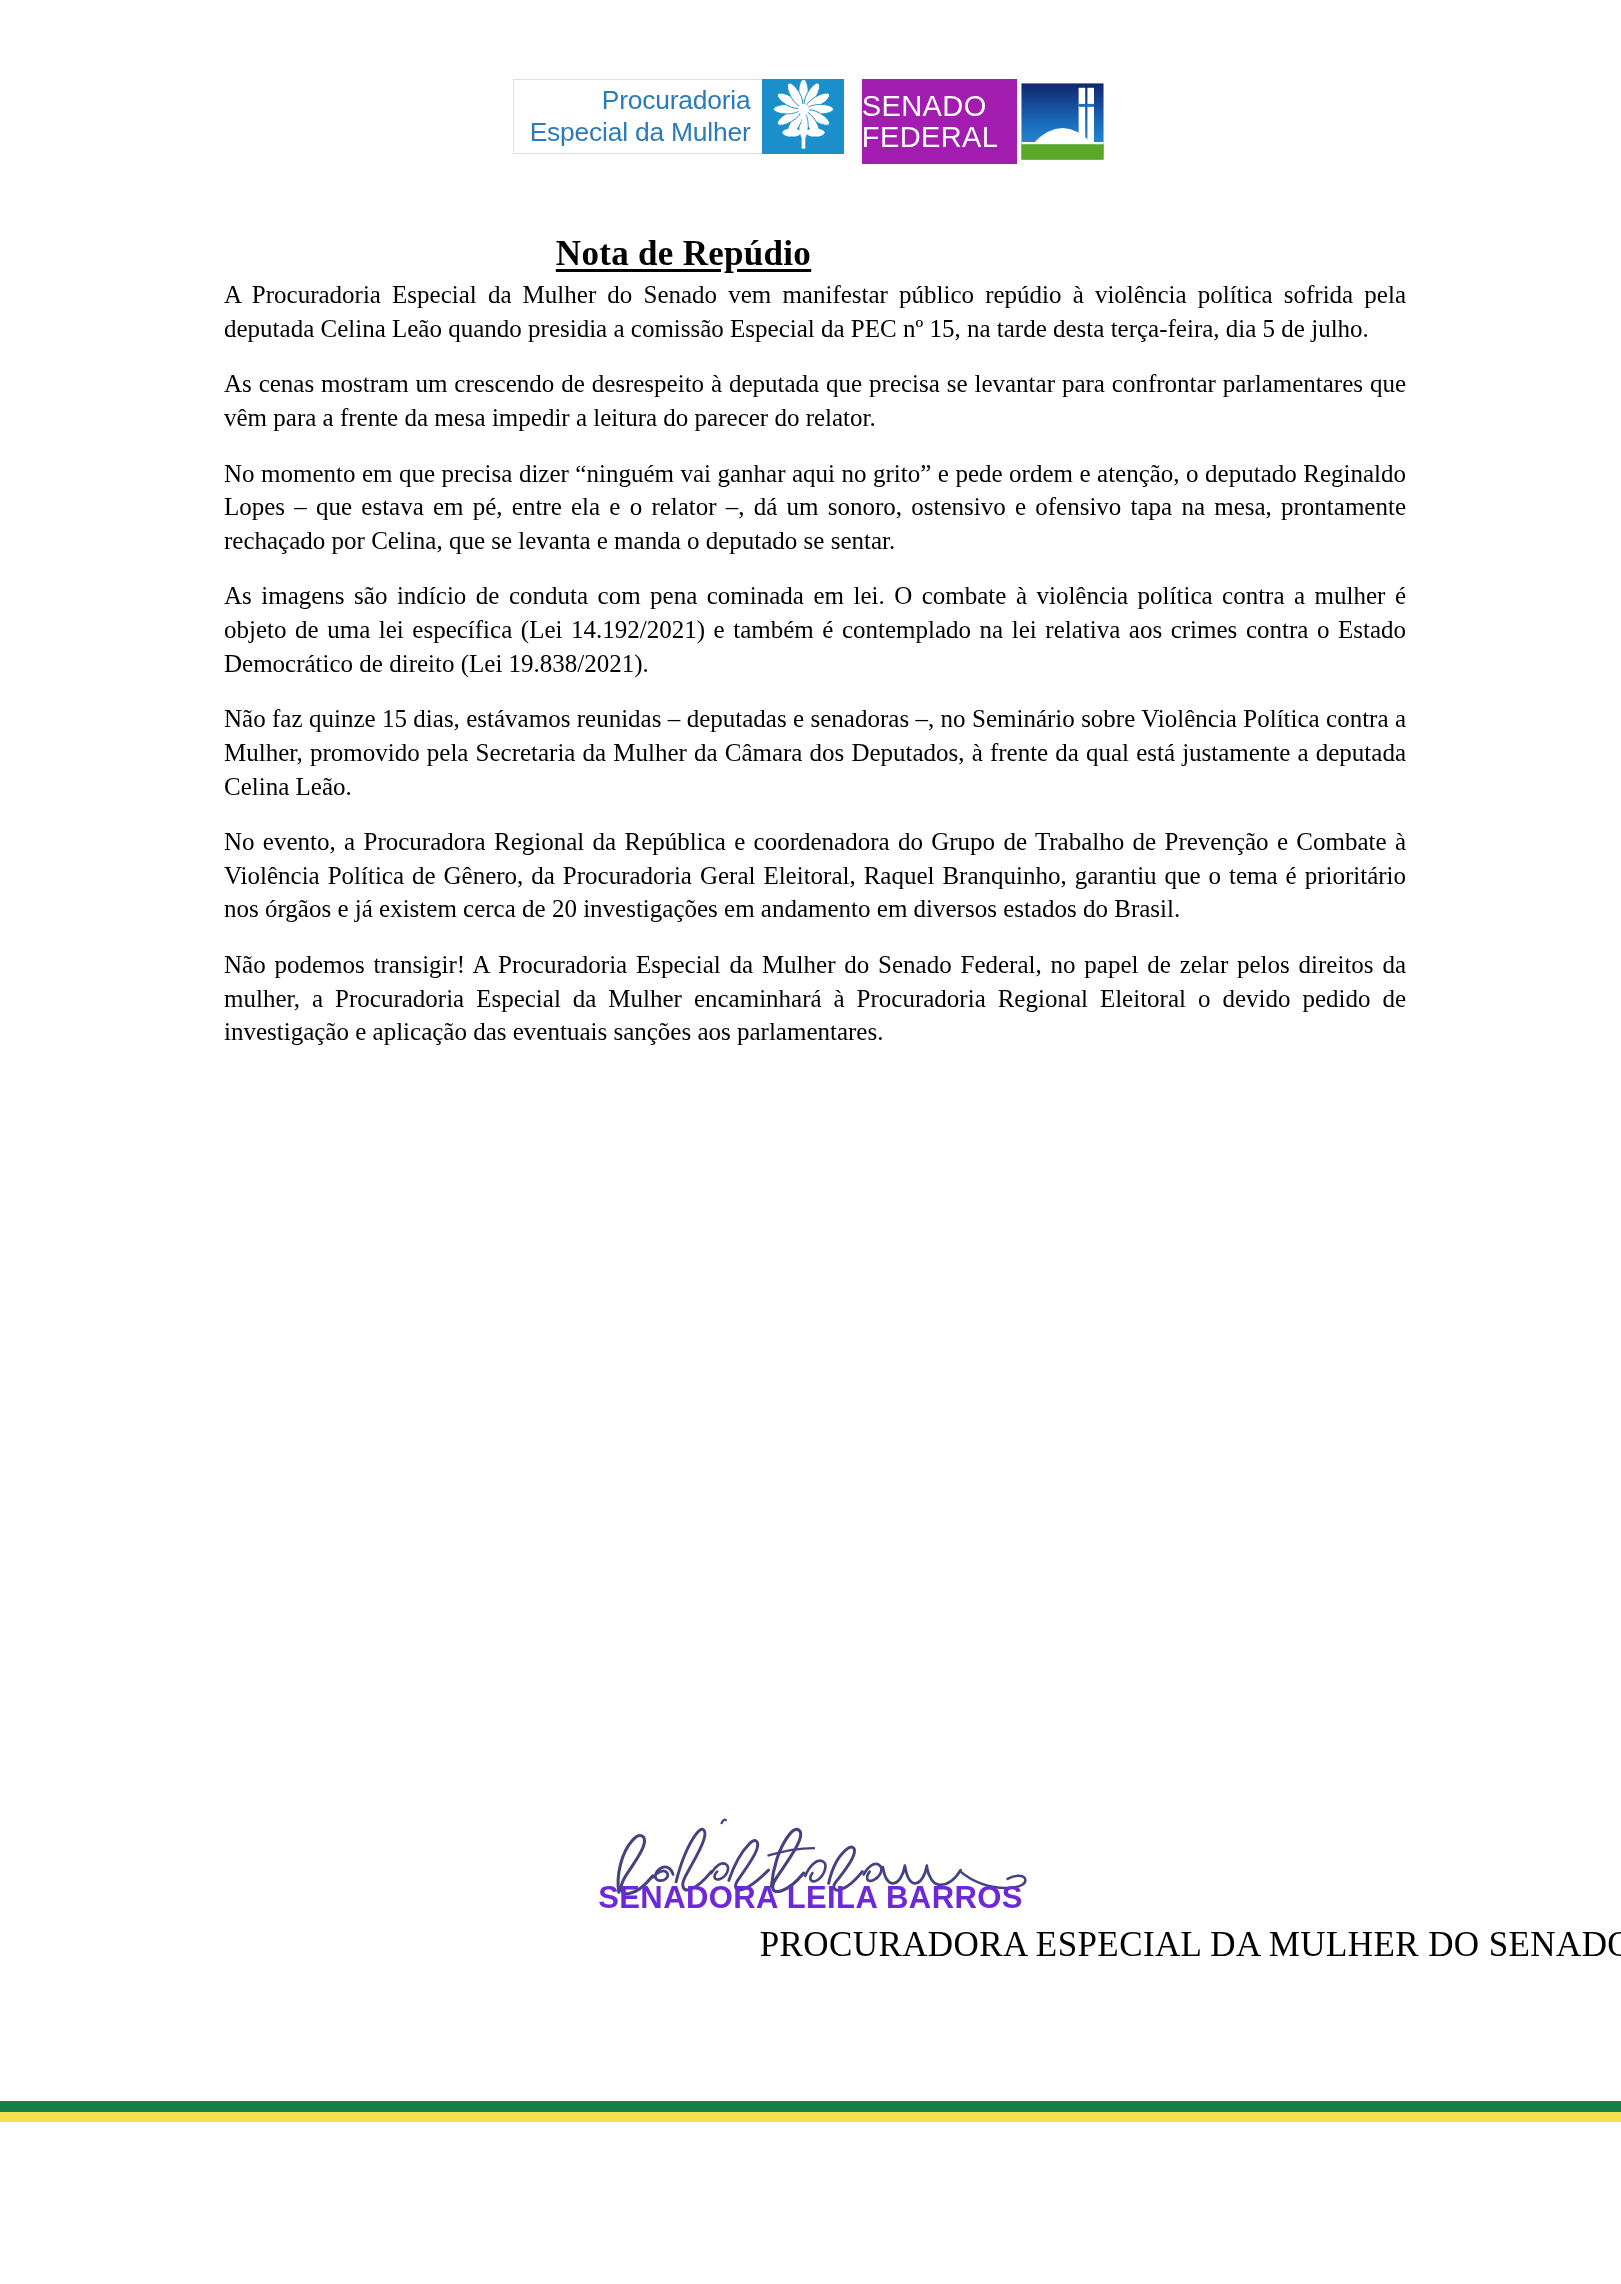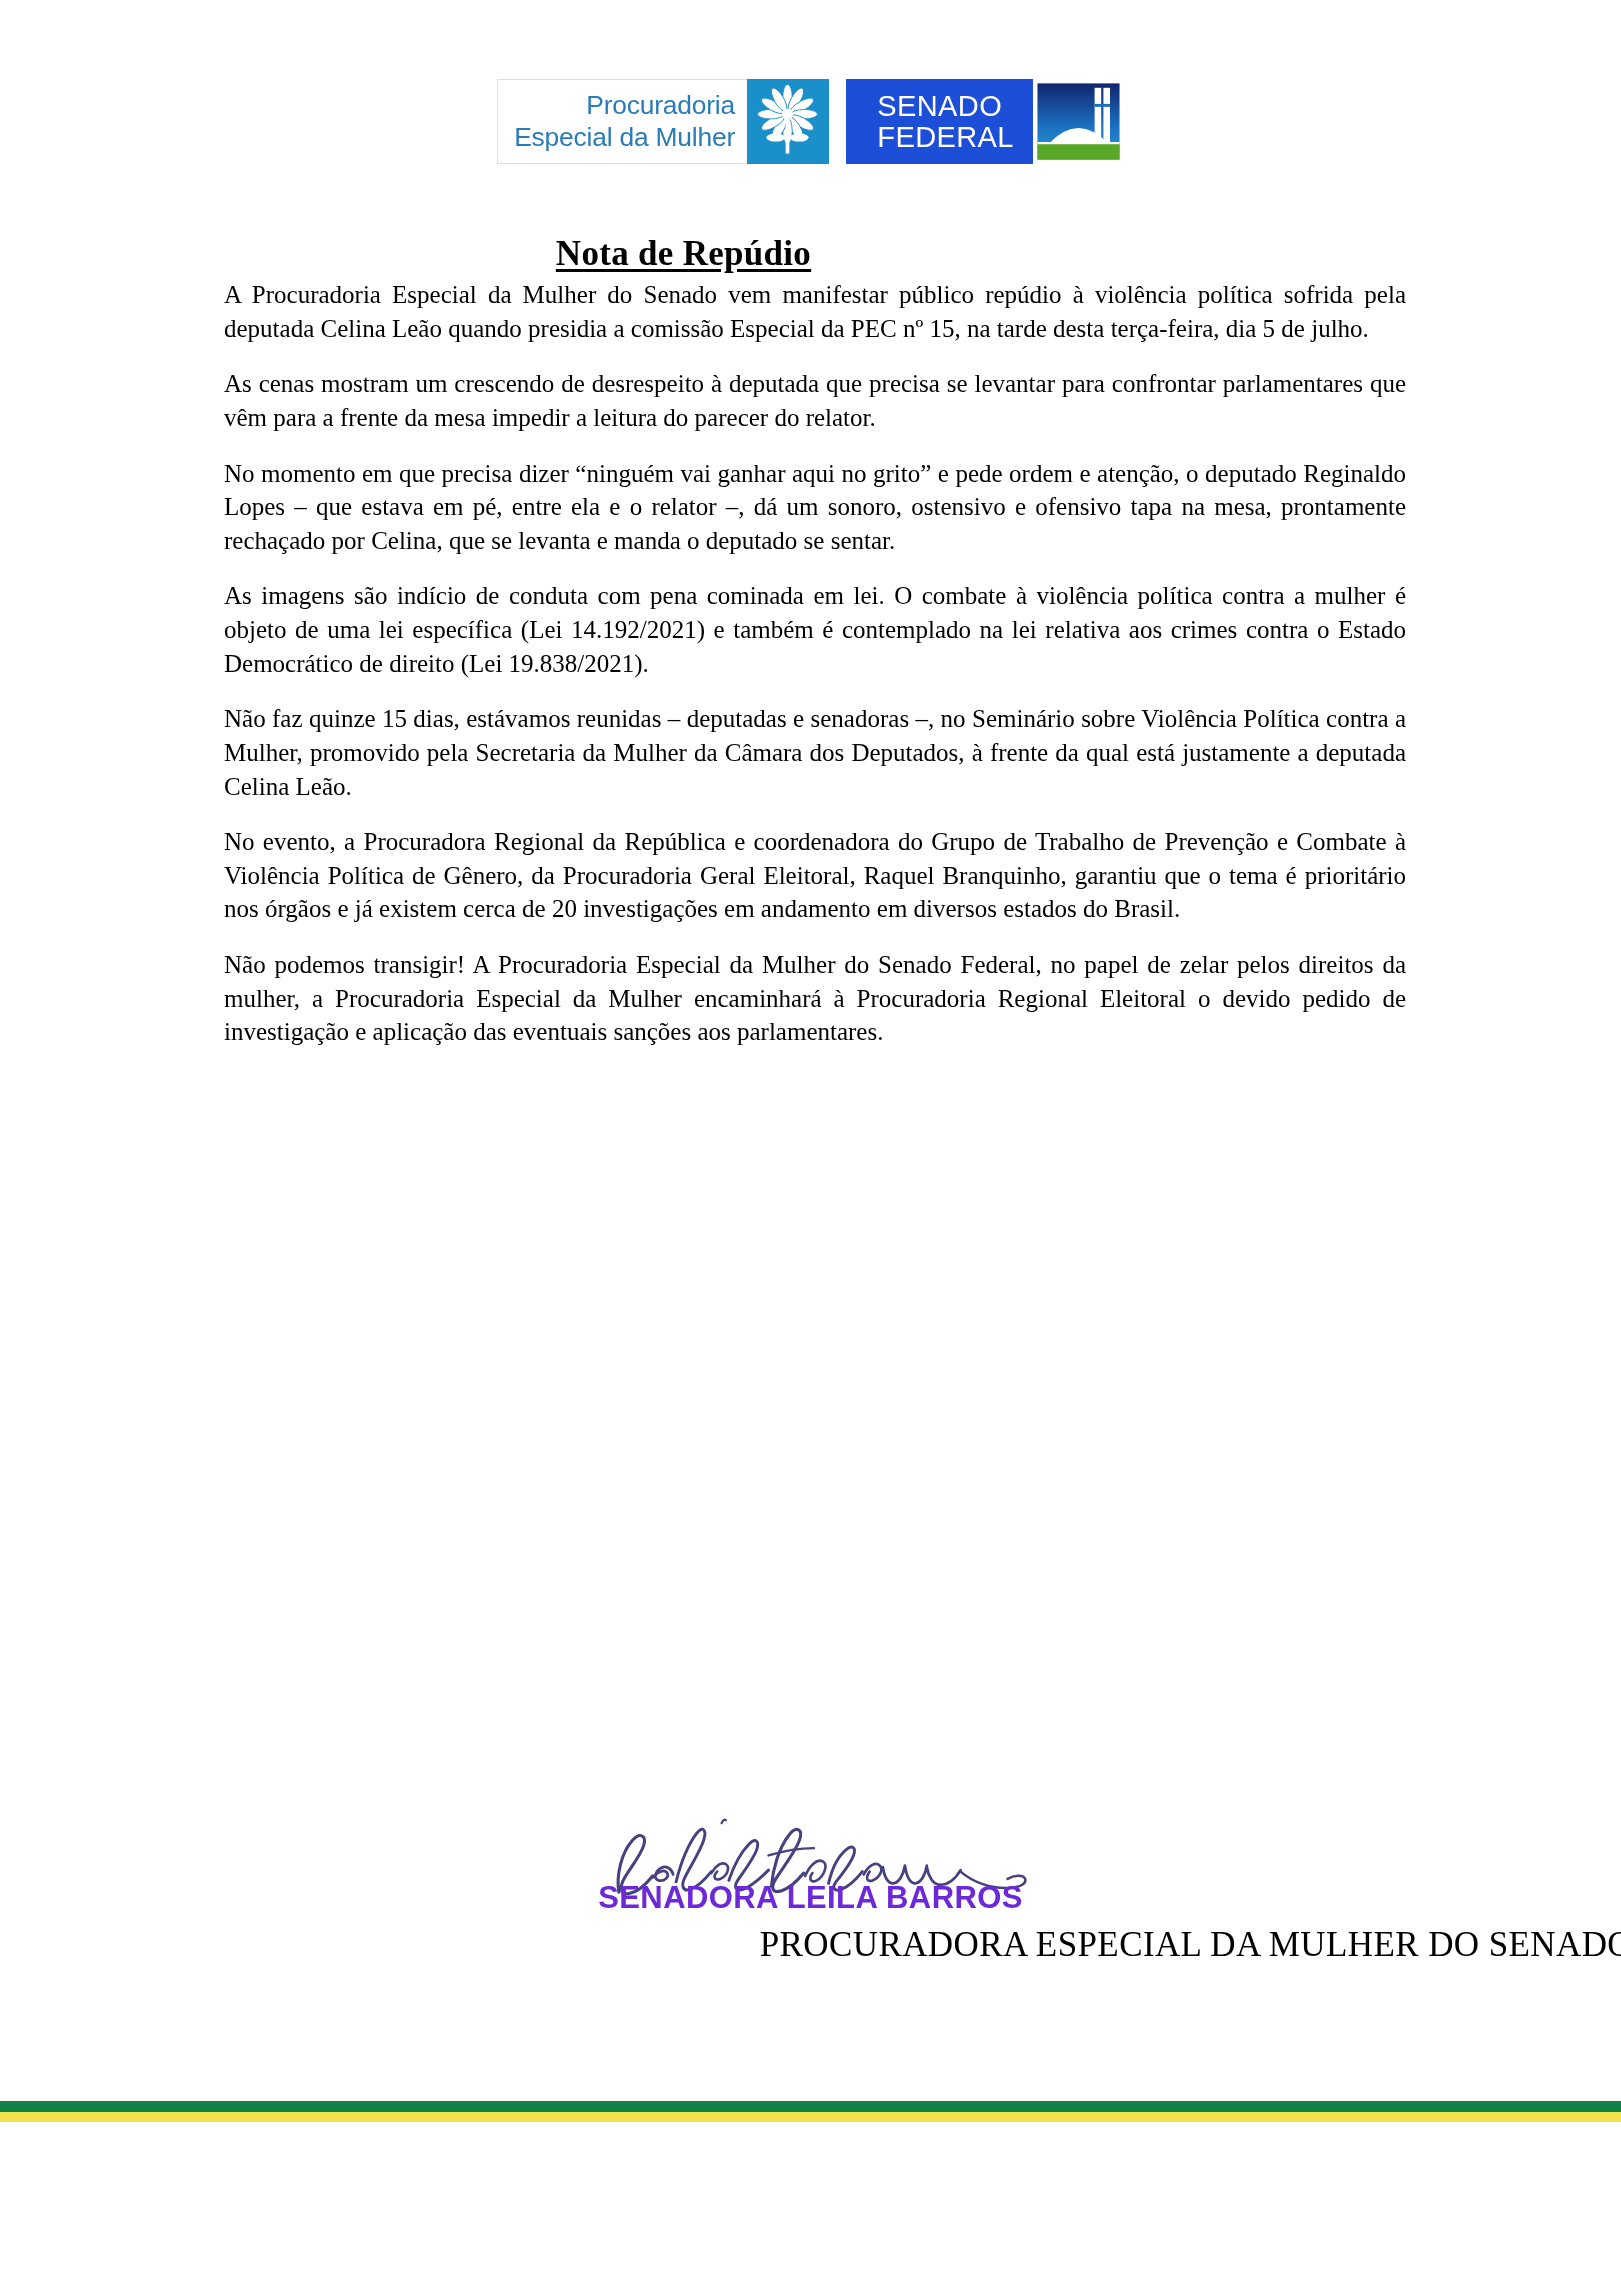--- a/index.html
+++ b/index.html
@@ -26,21 +26,21 @@
     display: flex;
     justify-content: center;
     align-items: flex-start;
     gap: 17.6px;
   }
 
   
   .logo-pem {
     display: flex;
     align-items: stretch;
-    height: 85px;
+    height: 75px;
   }
   .logo-pem-text {
     background: #ffffff;
     border: 1.5px solid #cfe4f2;
     border-right: none;
     padding: 4.4px 11.7px 4.4px 16px;
     display: flex;
     flex-direction: column;
     justify-content: center;
     align-items: flex-end;
@@ -64,22 +64,22 @@
     box-sizing: border-box;
   }
 
   
   .logo-sf {
     display: flex;
     align-items: stretch;
     height: 85px;
   }
   .logo-sf-text {
-    background: #1d4ed8;
-    padding: 0 19px 0 31px;
+    background: #a21caf;
+    padding: 0 19px 0 0;
     display: flex;
     flex-direction: column;
     justify-content: center;
     box-sizing: border-box;
   }
   .logo-sf-text span {
     font-family: "Liberation Sans", "DejaVu Sans", sans-serif;
     color: #ffffff;
     font-size: 29px;
     line-height: 1.06;

